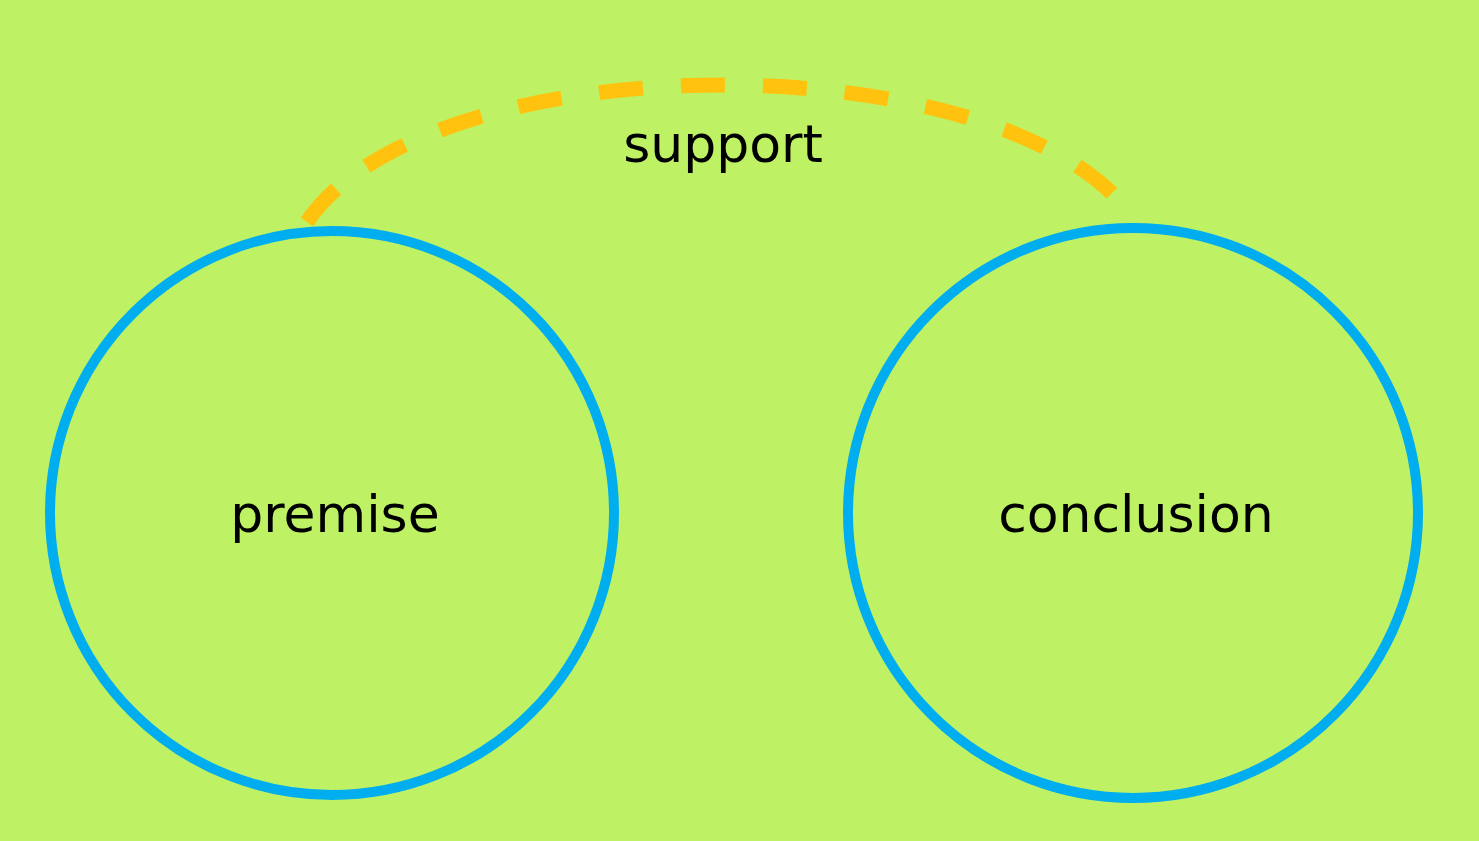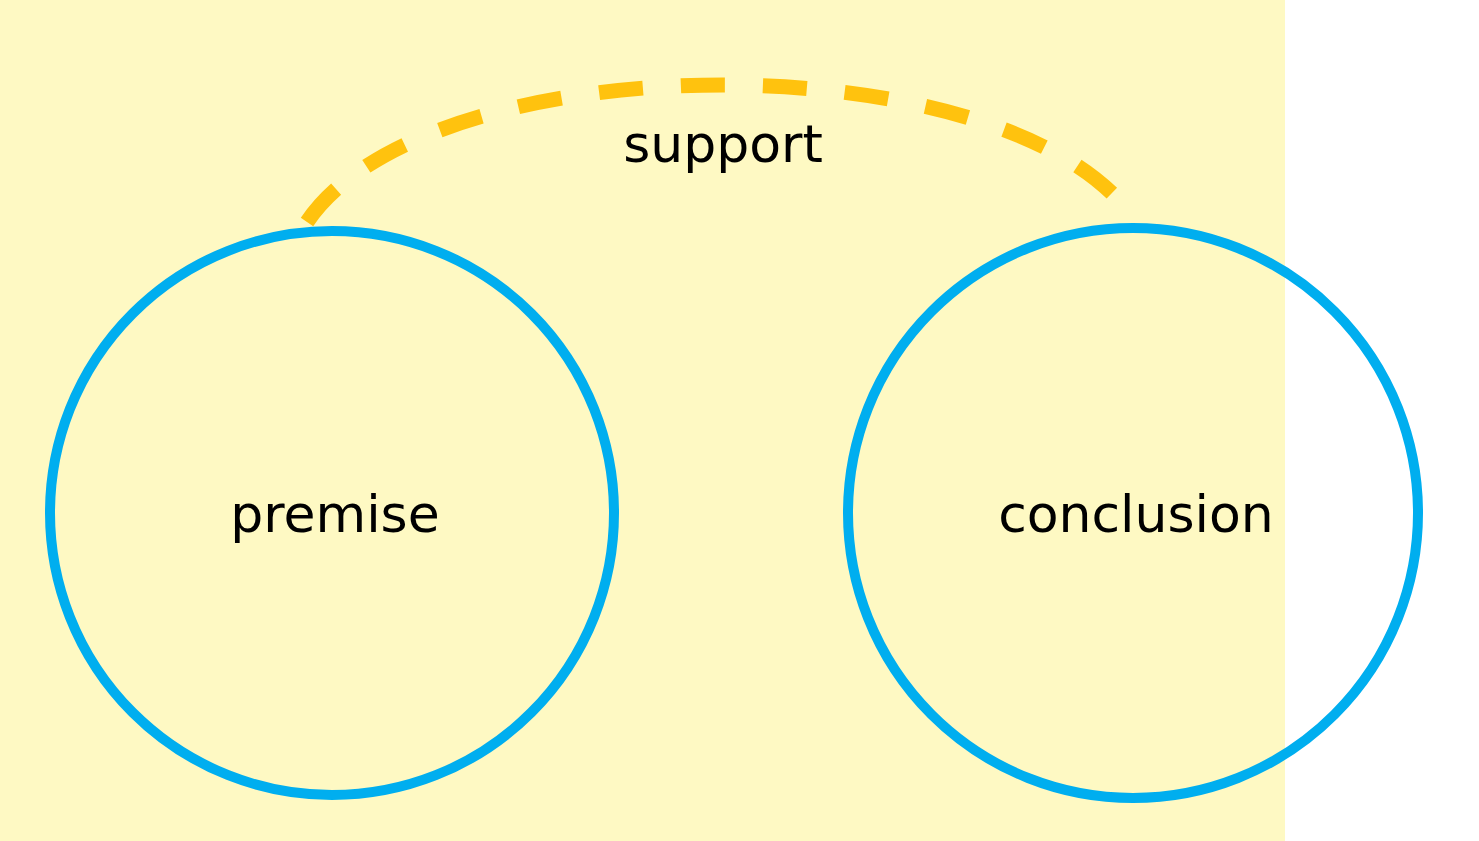--- a/index.html
+++ b/index.html
@@ -48,21 +48,21 @@
     stroke-linecap: round;
   }
   .edge-arc {
     fill: none;
     stroke-linecap: butt;
   }
 </style>
 </head>
 <body style="background: rgb(255, 255, 255);">
 
-<div id="diagram-canvas" style="width: 1285px; height: 841px; background: #fef9c3;">
+<div id="diagram-canvas" style="width: 1479px; height: 841px; background: #bef264;">
   <svg id="diagram-svg" viewBox="0 0 1479 841" xmlns="http://www.w3.org/2000/svg" style="width: 1479px; height: 841px;">
 
     <path class="edge-arc" stroke="#FFC20E" stroke-width="15" stroke-dasharray="44 38" d="M 307 222 C 430 40 1010 40 1133 218"></path>
 
     <circle class="node-circle" cx="332" cy="513" r="282" stroke="#00AEEF" stroke-width="10"></circle>
 
     <circle class="node-circle" cx="1133" cy="513" r="285" stroke="#00AEEF" stroke-width="10"></circle>
 
     <text class="edge-label" x="723" y="148" fill="#000000">support</text>
 

